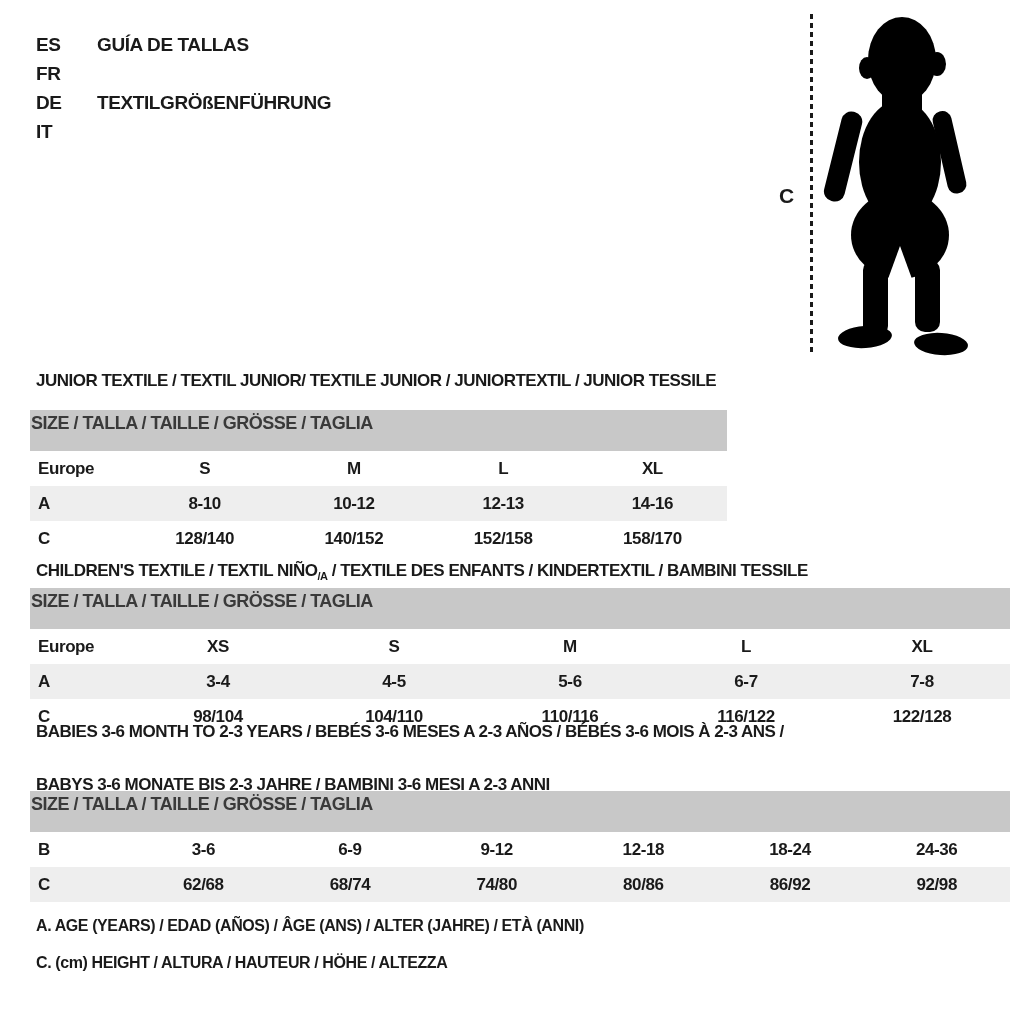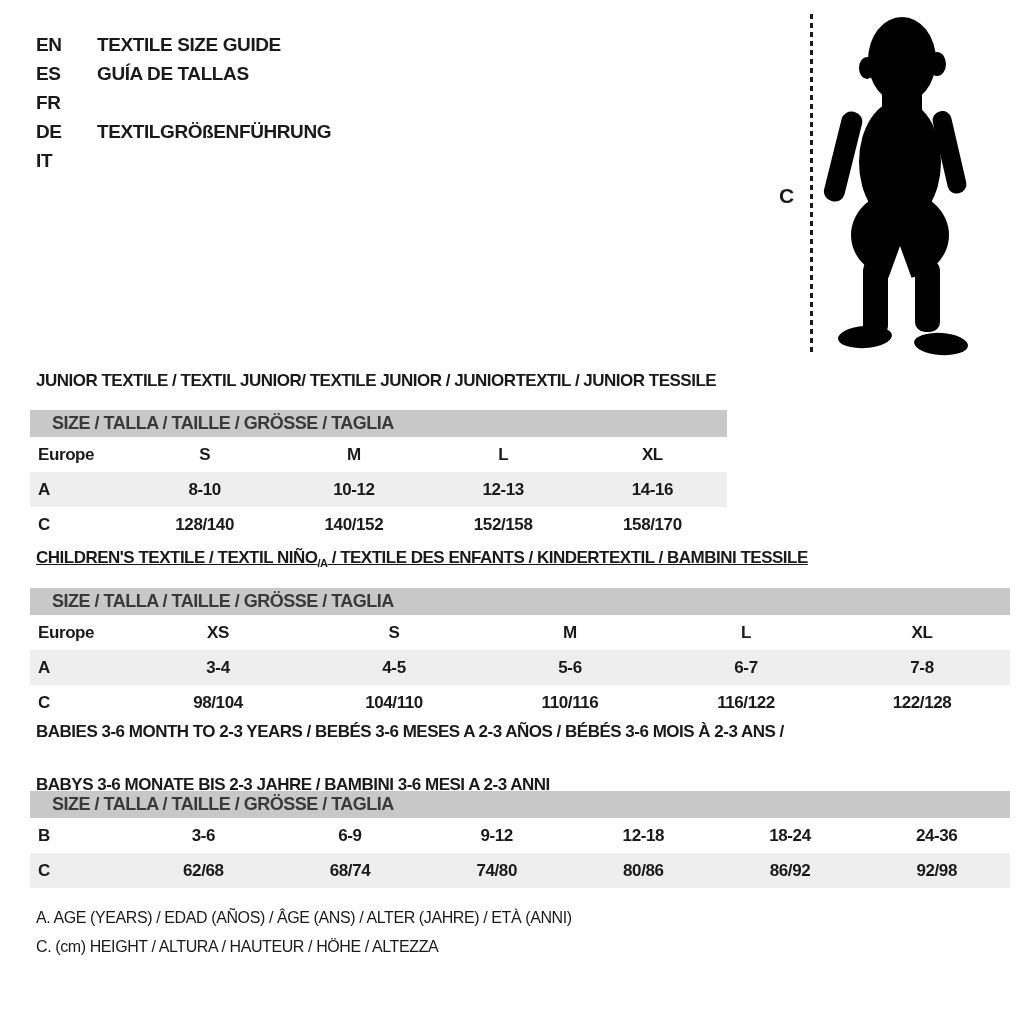--- a/index.html
+++ b/index.html
@@ -19,45 +19,41 @@
     position:absolute;left:810px;top:14px;width:3px;height:342px;
     background:repeating-linear-gradient(to bottom,#1a1a1a 0 5px,transparent 5px 9px);
   }
   .measure-label{position:absolute;left:779px;top:184px;font-size:21px;font-weight:700;}
   .baby-svg{position:absolute;left:822px;top:10px;}
   
   .section-title{position:absolute;left:36px;font-size:17px;font-weight:700;white-space:nowrap;letter-spacing:-0.5px;}
   .section-title sub{font-size:11px;}
   .size-table{position:absolute;left:30px;}
   .size-bar{
-    height:27px;line-height:27px;background:var(--header_bar,#c8c8c8);
-    font-size:18px;font-weight:700;color:#3a3a3a;padding-left:22px;
+    height:41px;line-height:27px;background:var(--header_bar,#c8c8c8);
+    font-size:18px;font-weight:700;color:#3a3a3a;padding-left:1px;
     box-sizing:border-box;letter-spacing:-0.5px;
   }
   .trow{display:grid;height:35px;align-items:center;font-size:17px;font-weight:700;}
   .trow.alt{background:var(--row_alt,#eee);}
   .cols4{grid-template-columns:100px repeat(4,1fr);}
   .cols5{grid-template-columns:100px repeat(5,1fr);}
   .cols6{grid-template-columns:100px repeat(6,1fr);}
   .lbl{padding-left:8px;text-align:left;}
   .val{text-align:center;}
   
   .notes{position:absolute;left:36px;top:903px;}
-  .note-line{height:29px;line-height:29px;font-size:16px;font-weight:400;white-space:nowrap;}
+  .note-line{height:29px;line-height:29px;font-size:16px;font-weight:700;white-space:nowrap;margin-top:8px;}
 </style>
 </head>
 <body>
 
 <div id="page">
 
   <div class="lang-block">
-    <div class="lang-row">
-      <span class="lang-code">EN</span>
-      <span class="lang-title">TEXTILE SIZE GUIDE</span>
-    </div>
     <div class="lang-row">
       <span class="lang-code">ES</span>
       <span class="lang-title">GUÍA DE TALLAS</span>
     </div>
     <div class="lang-row">
       <span class="lang-code">FR</span>
     </div>
     <div class="lang-row">
       <span class="lang-code">DE</span>
       <span class="lang-title">TEXTILGRÖßENFÜHRUNG</span>
@@ -114,21 +110,21 @@
     </div>
     <div class="trow cols4">
       <span class="lbl">C</span>
       <span class="val">128/140</span>
       <span class="val">140/152</span>
       <span class="val">152/158</span>
       <span class="val">158/170</span>
     </div>
   </div>
 
-  <div class="section-title" style="top:548px;text-decoration:underline;"><span>CHILDREN'S TEXTILE / TEXTIL NIÑO</span><sub>/A</sub><span> / TEXTILE DES ENFANTS / KINDERTEXTIL / BAMBINI TESSILE</span></div>
+  <div class="section-title" style="top:561px;"><span>CHILDREN'S TEXTILE / TEXTIL NIÑO</span><sub>/A</sub><span> / TEXTILE DES ENFANTS / KINDERTEXTIL / BAMBINI TESSILE</span></div>
   <div class="size-table" style="top:588px;width:980px;">
     <div class="size-bar">SIZE / TALLA / TAILLE / GRÖSSE / TAGLIA</div>
     <div class="trow cols5">
       <span class="lbl">Europe</span>
       <span class="val">XS</span>
       <span class="val">S</span>
       <span class="val">M</span>
       <span class="val">L</span>
       <span class="val">XL</span>
     </div>

